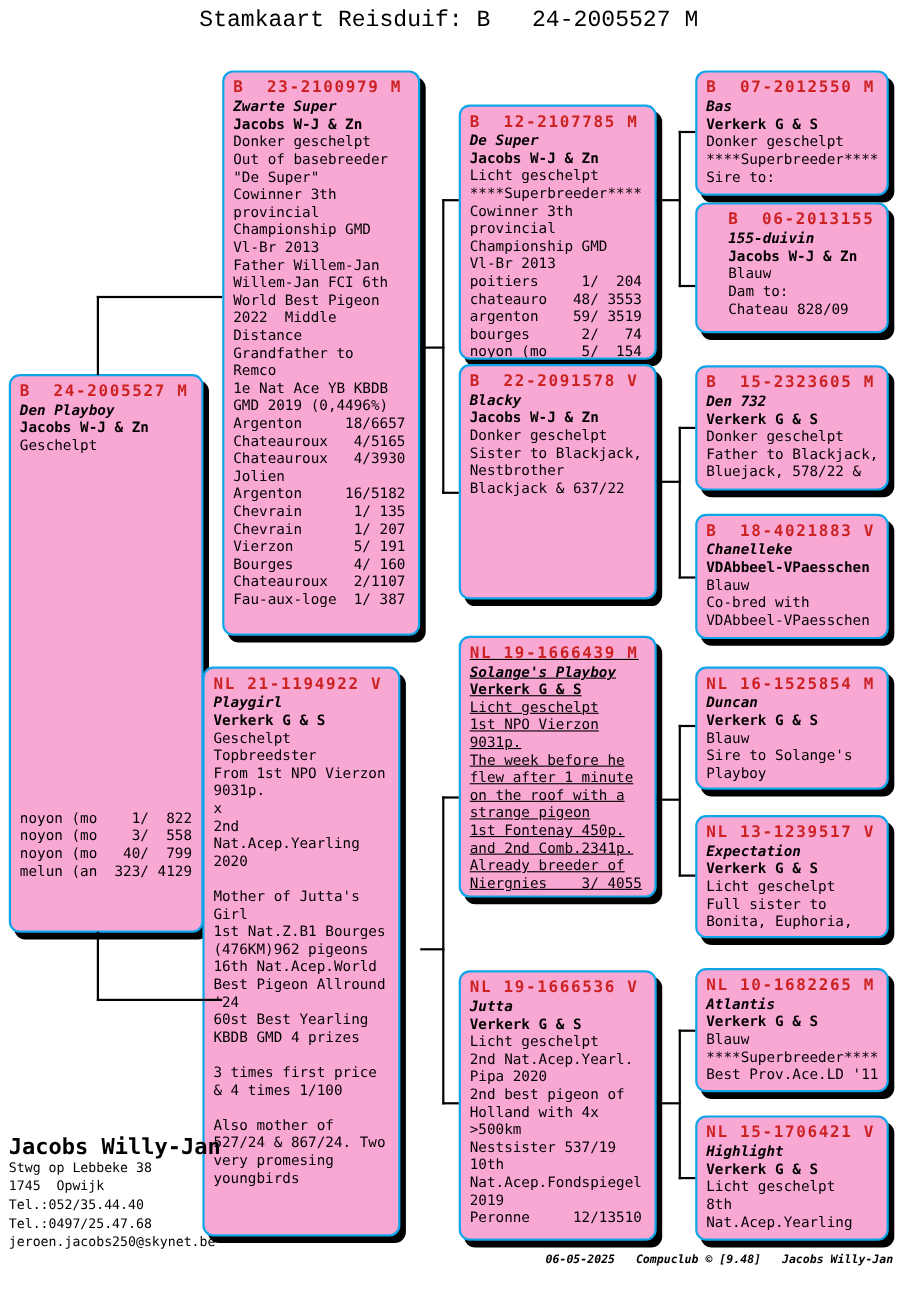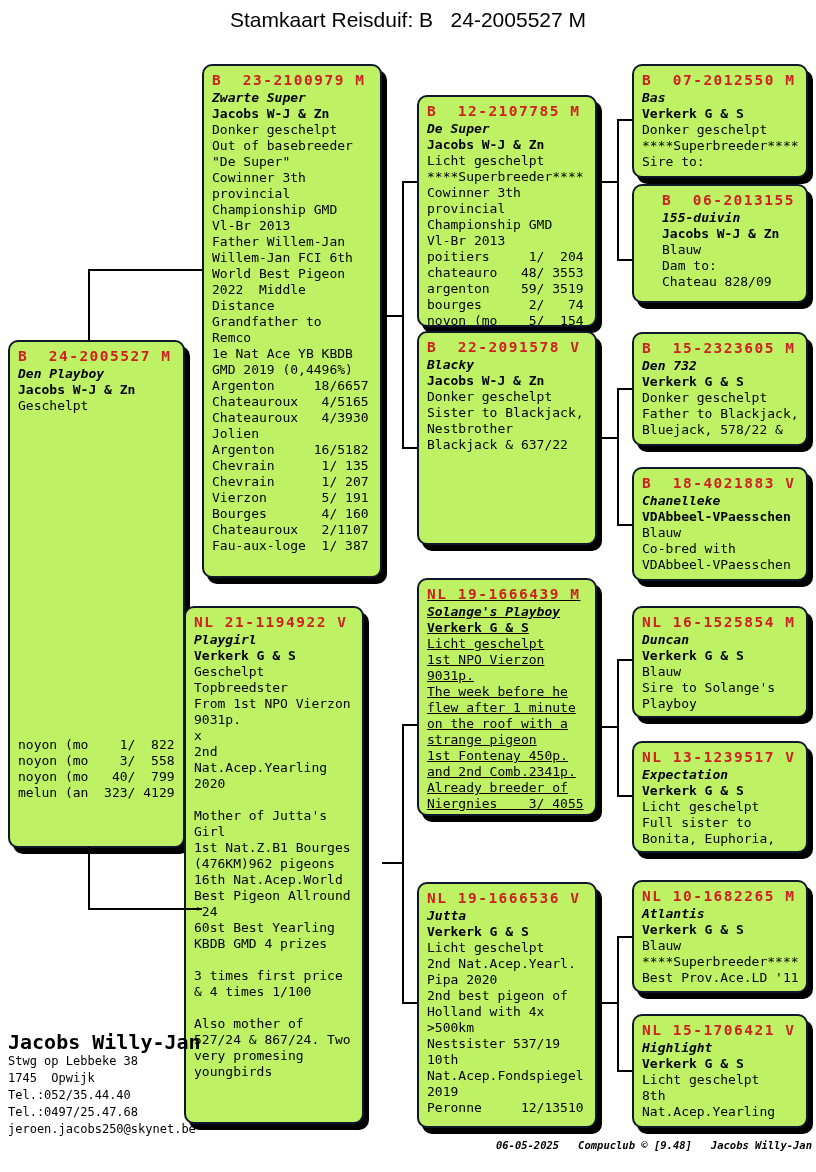--- a/index.html
+++ b/index.html
@@ -3,25 +3,25 @@
 <meta charset="utf-8">
 <style>
   html,body { margin:0; padding:0; background:#fff; }
   .page {
     position:relative; width:816px; height:1172px; background:#fff;
     font-family:"DejaVu Sans Mono","Liberation Mono",monospace; color:#000;
     overflow:hidden;
   }
   .title {
     position:absolute; top:8px; left:0; width:100%; text-align:center;
-    font-family:Liberation Sans, sans-serif; font-size:21px; white-space:pre;
+    font-family:Liberation Mono, monospace; font-size:21px; white-space:pre;
   }
   .bx {
-    position:absolute; box-sizing:border-box; background:#bef264;
-    border:2px solid #0f172a; border-radius:10px; box-shadow:5px 6px 0 #000;
+    position:absolute; box-sizing:border-box; background:#f9a8d4;
+    border:2px solid #0ea5e9; border-radius:10px; box-shadow:5px 6px 0 #000;
     padding:5px 8px; font-size:13px; line-height:16px; overflow:hidden;
   }
   .ring {
     color:var(--ring-red,#cc2222); font-weight:bold; font-size:14.5px;
     letter-spacing:1.5px; line-height:19px; white-space:pre;
   }
   .pname  { font-weight:bold; font-style:italic; white-space:pre; }
   .powner { font-weight:bold; white-space:pre; }
   .bbody  { white-space:pre; }
   .results{ white-space:pre; }

